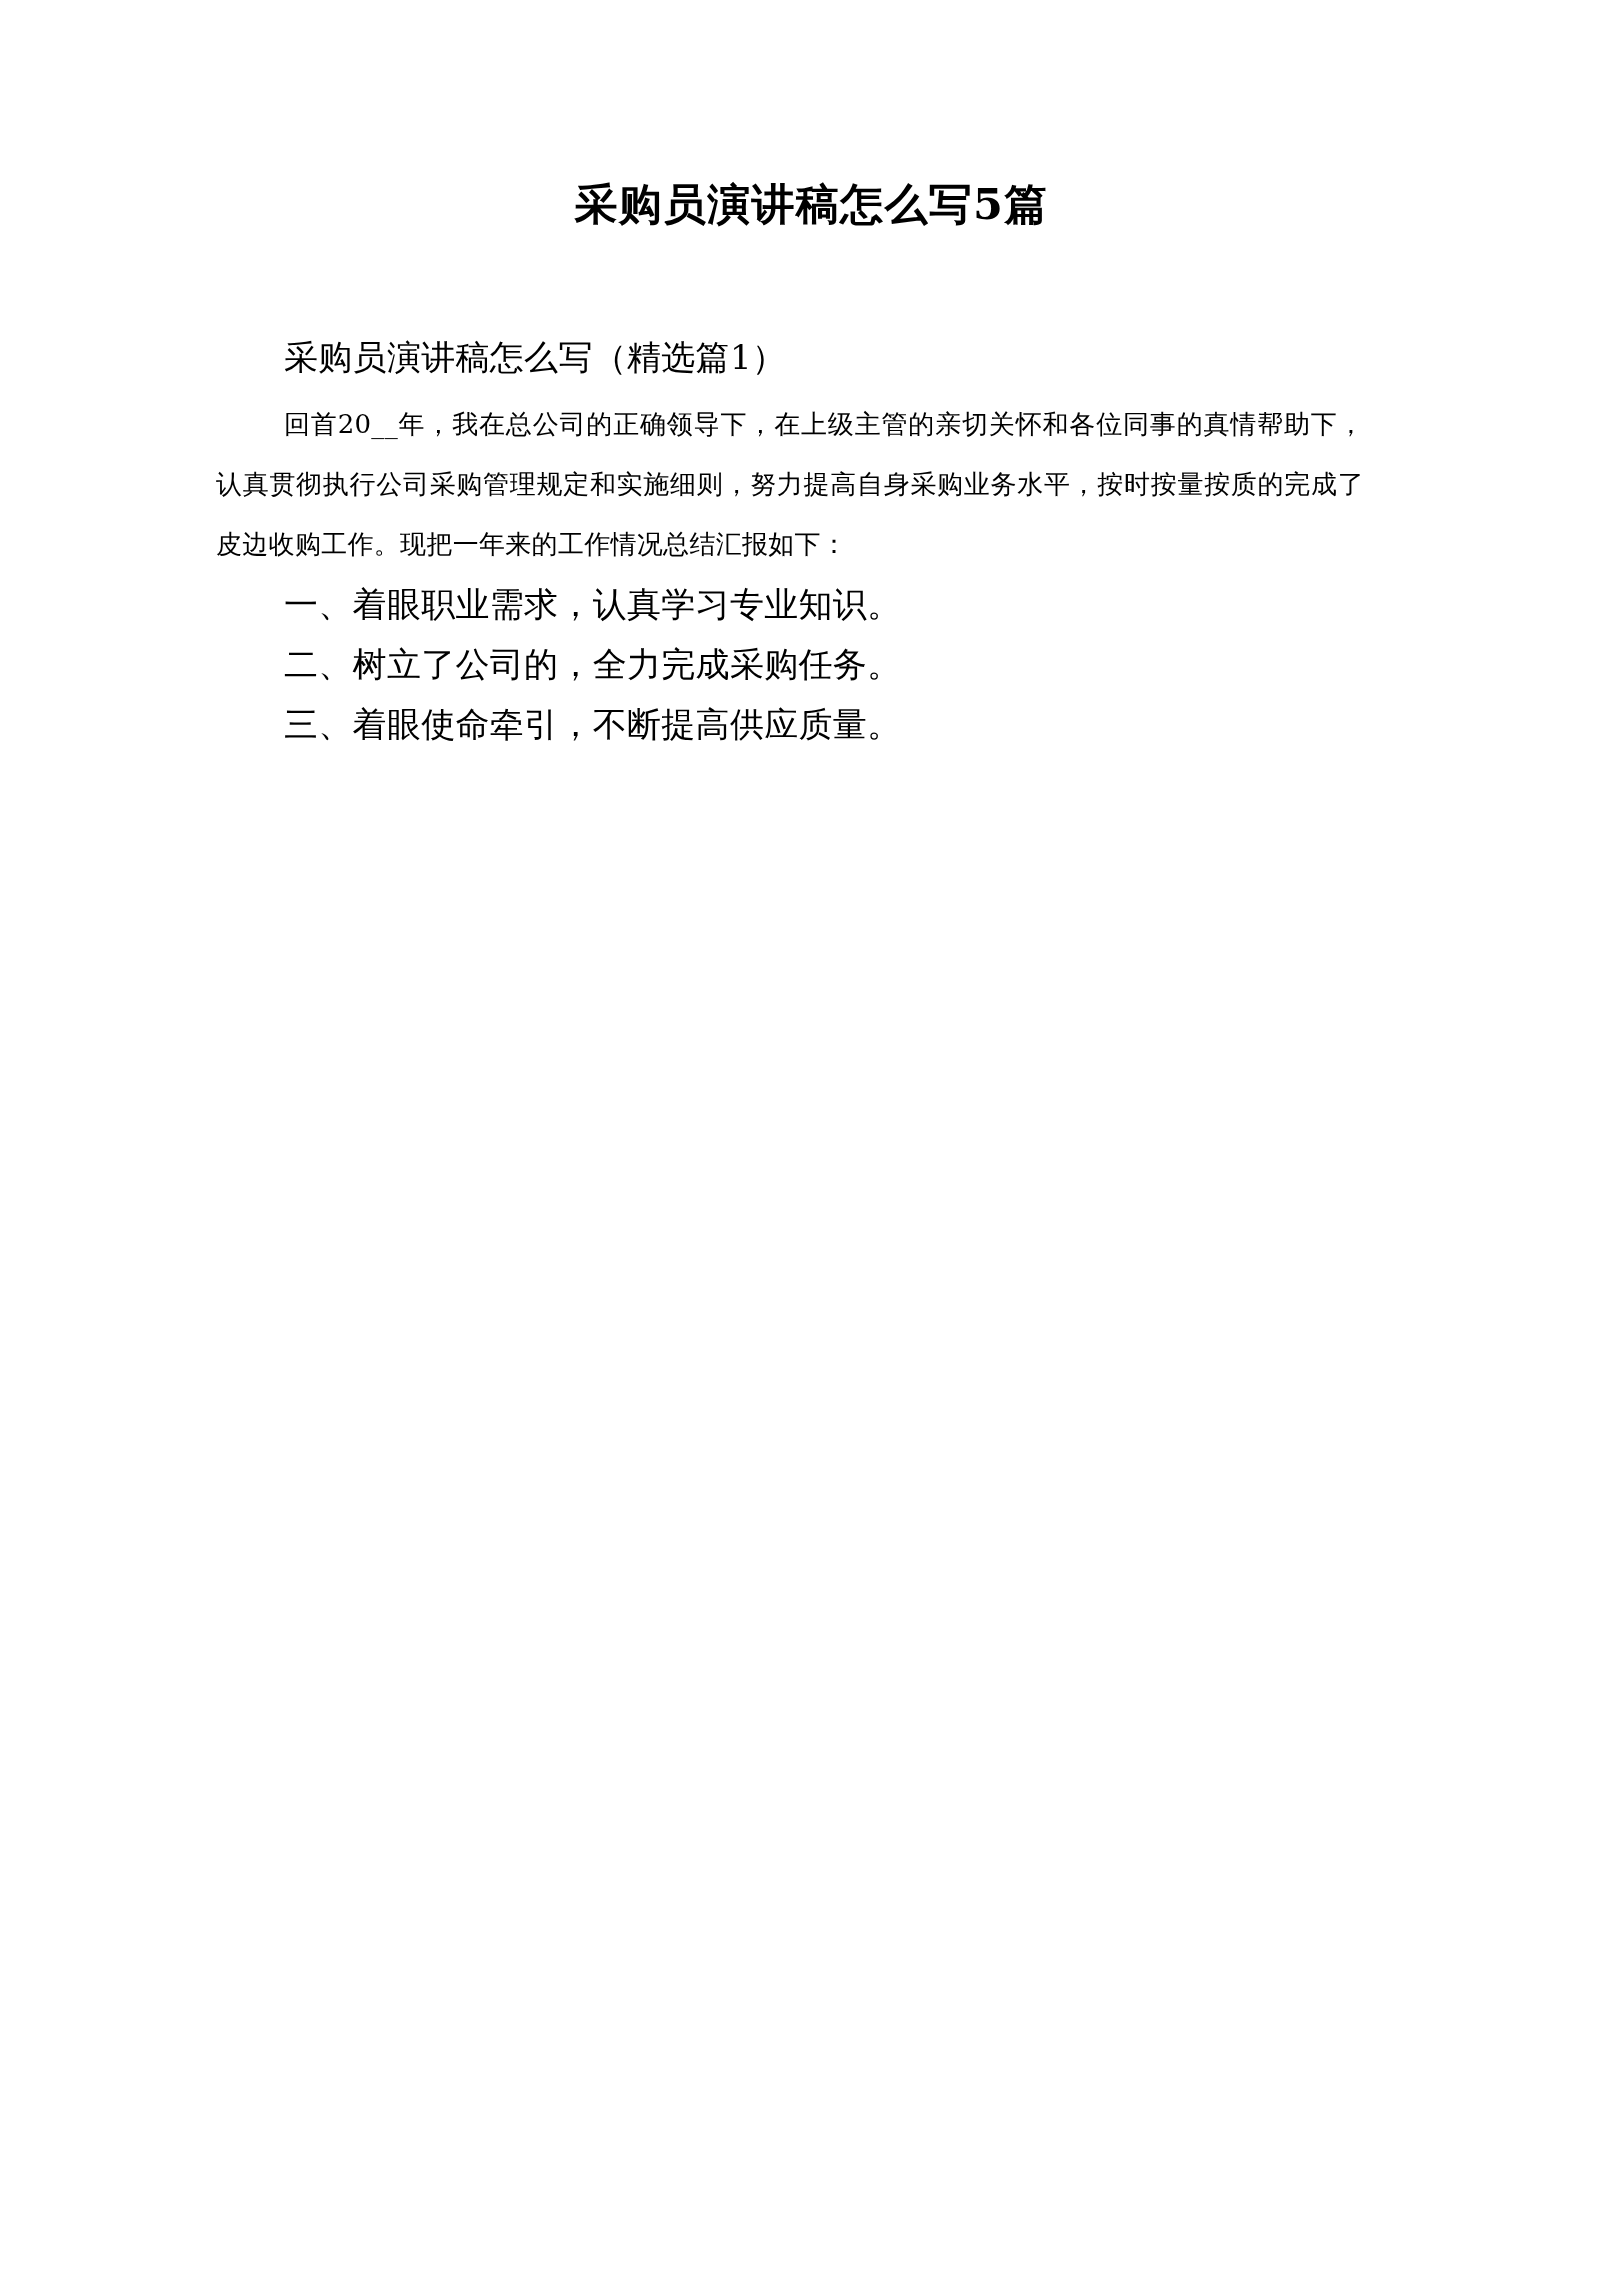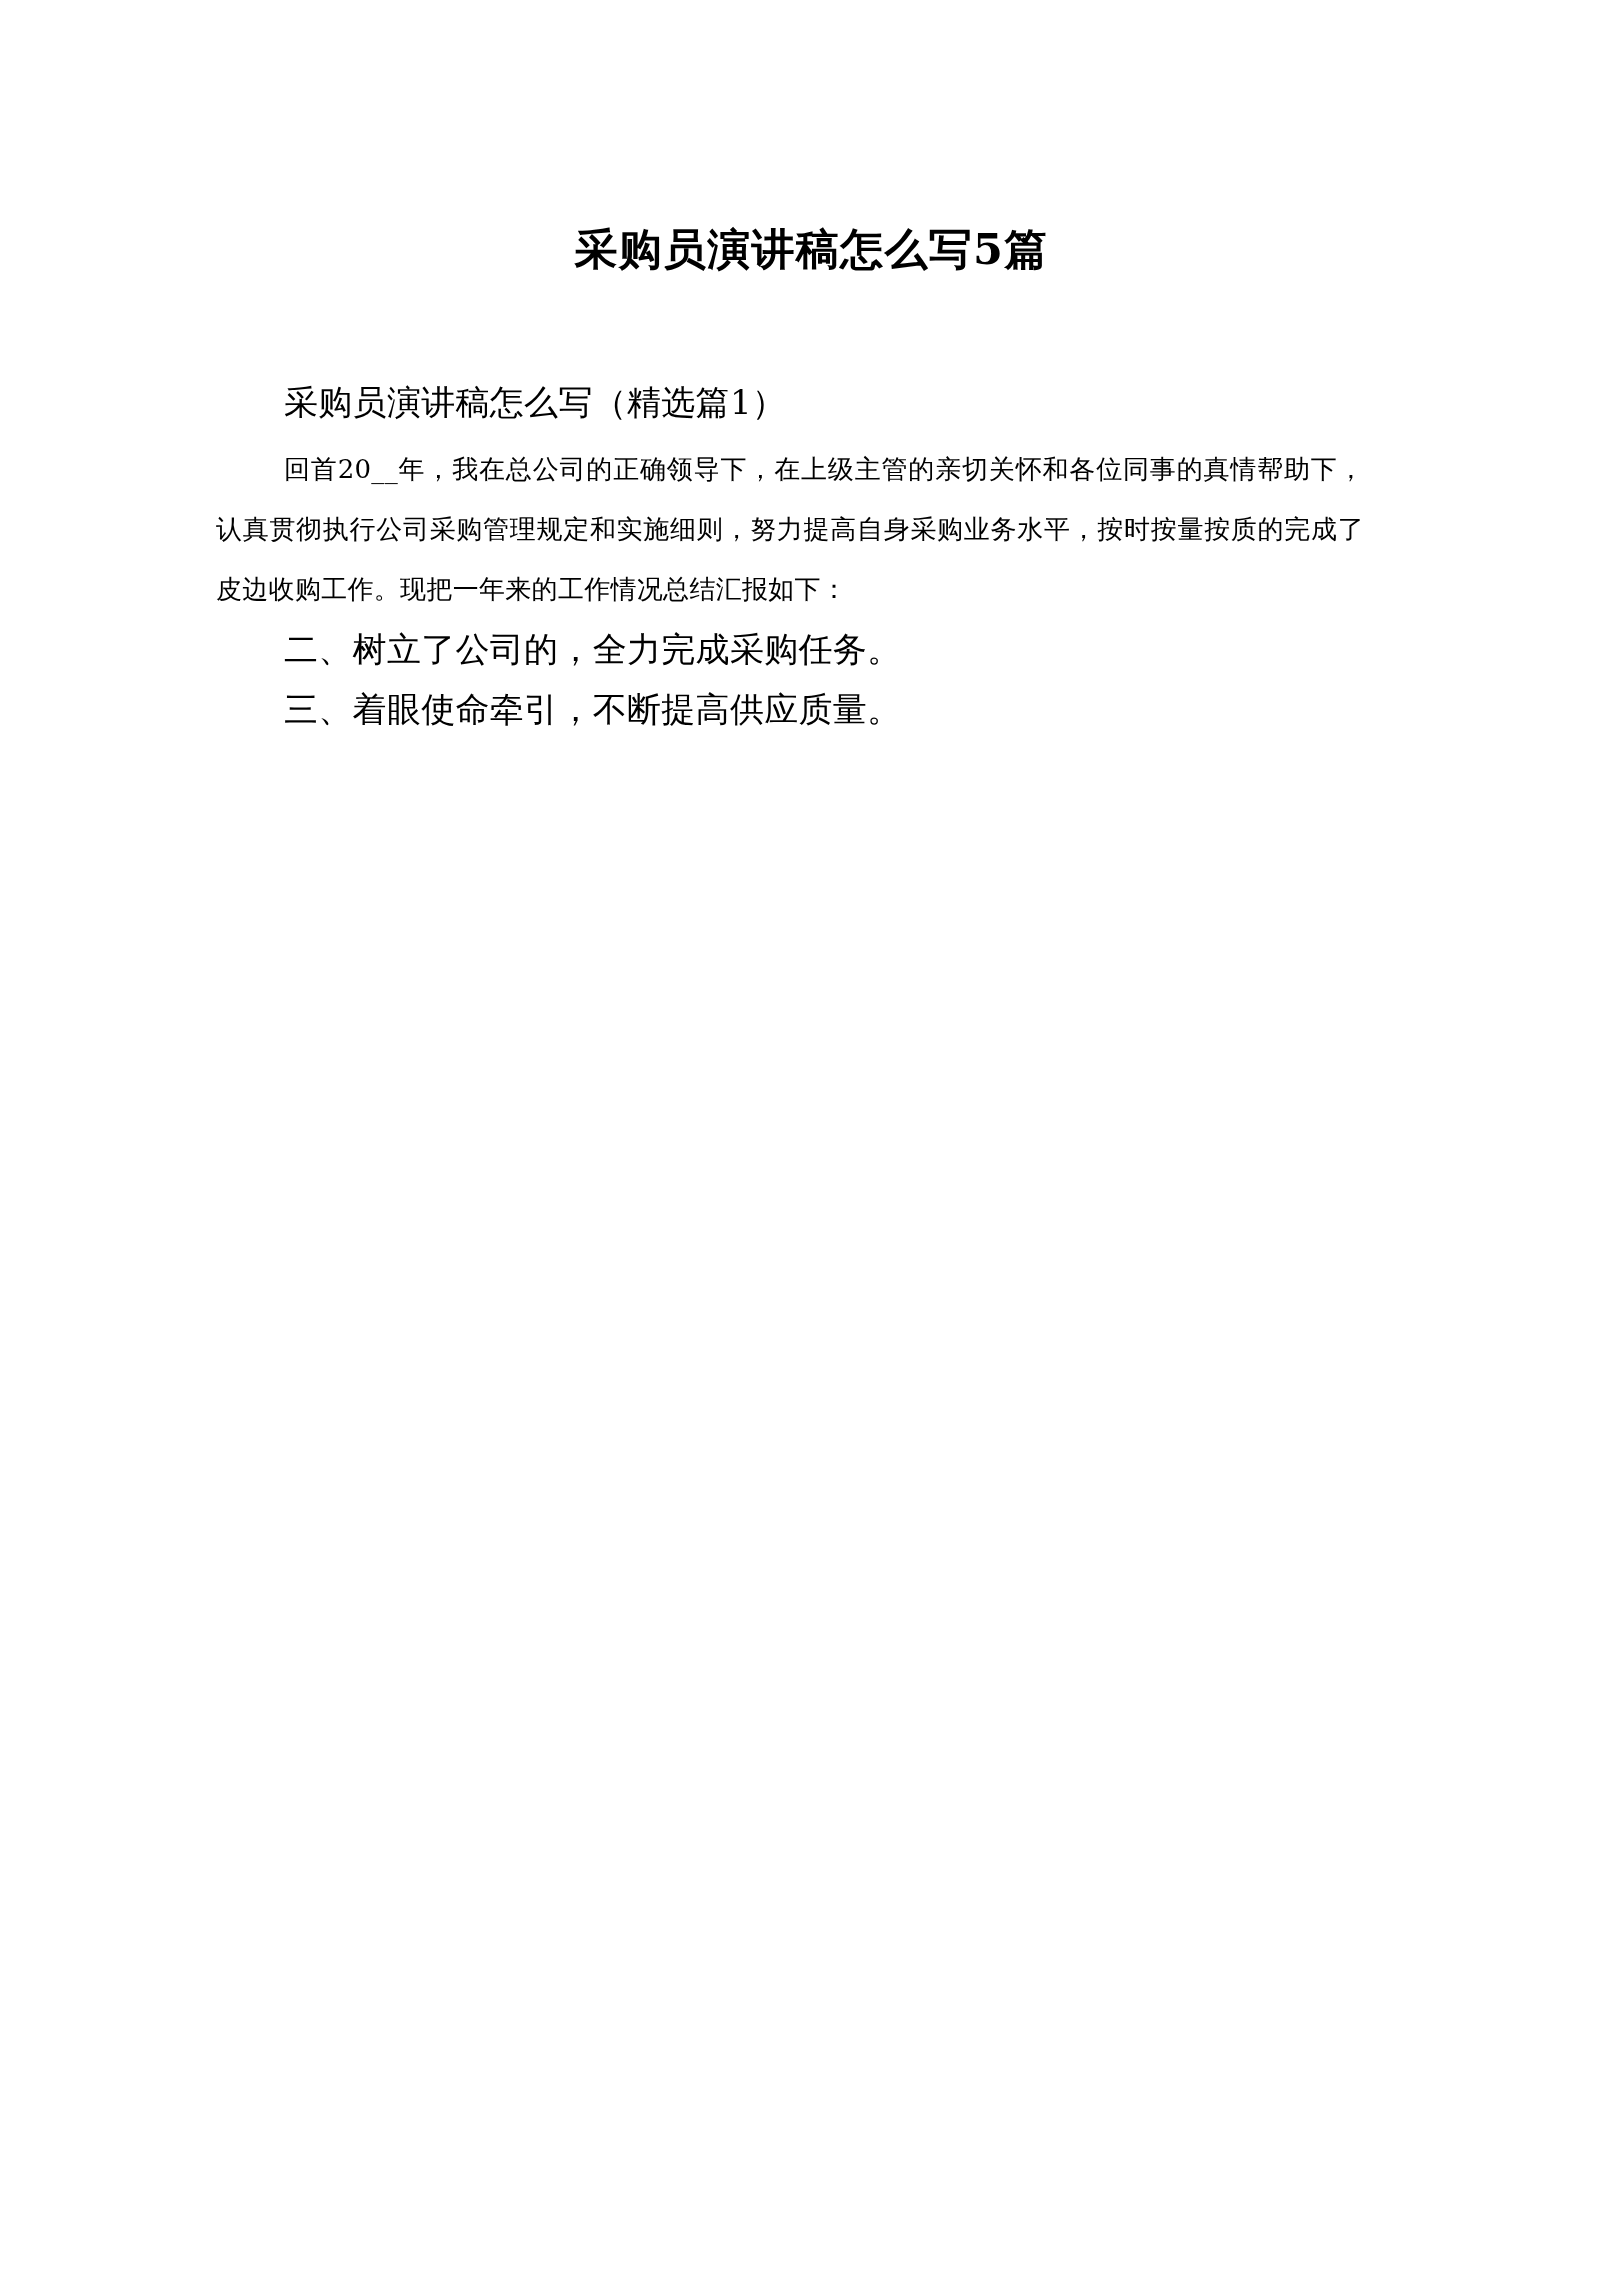--- a/index.html
+++ b/index.html
@@ -15,21 +15,20 @@
     overflow: hidden;
     position: relative;
   }
 
   .page {
     position: absolute;
     top: 0; left: 0;
     width: 1623px;
     height: 2030px;
     background: #ffffff;
-    margin-top: 45px;
   }
 
   .doc-title {
     position: absolute;
     top: 178px;
     left: 0;
     width: 1623px;
     text-align: center;
     font-size: 43px;
     font-weight: bold;
@@ -81,20 +80,21 @@
 <div class="page">
 
   <div class="doc-title">采购员演讲稿怎么写5篇</div>
 
   <div class="body-block">
 
     <div class="subtitle">采购员演讲稿怎么写（精选篇1）</div>
 
     <p class="para indent">回首20__年，我在总公司的正确领导下，在上级主管的亲切关怀和各位同事的真情帮助下，认真贯彻执行公司采购管理规定和实施细则，努力提高自身采购业务水平，按时按量按质的完成了皮边收购工作。现把一年来的工作情况总结汇报如下：</p>
 
+    <p class="para heading-line">一、着眼职业需求，认真学习专业知识。</p>
 
 
     <p class="para heading-line">二、树立了公司的，全力完成采购任务。</p>
 
 
     <p class="para heading-line">三、着眼使命牵引，不断提高供应质量。</p>
 
 
   </div>
 

